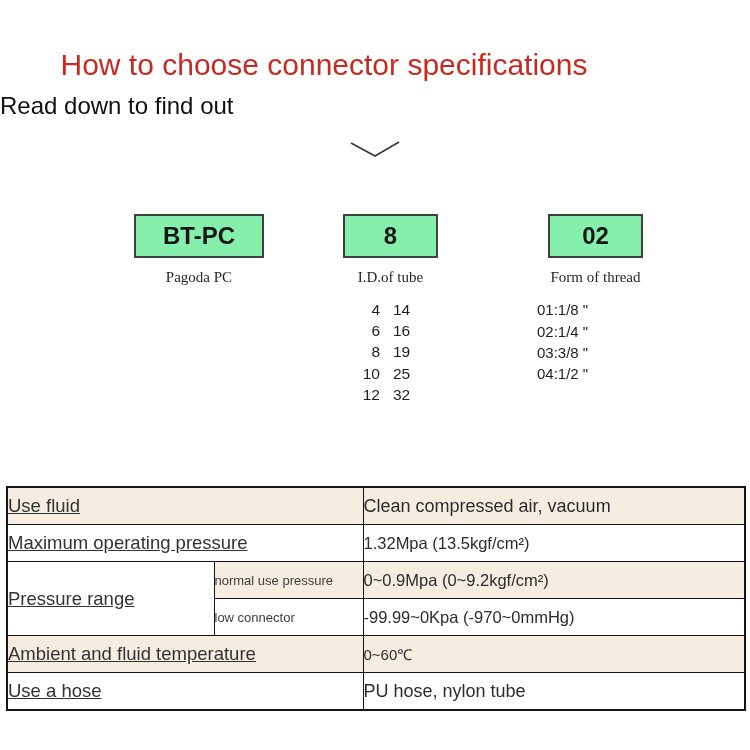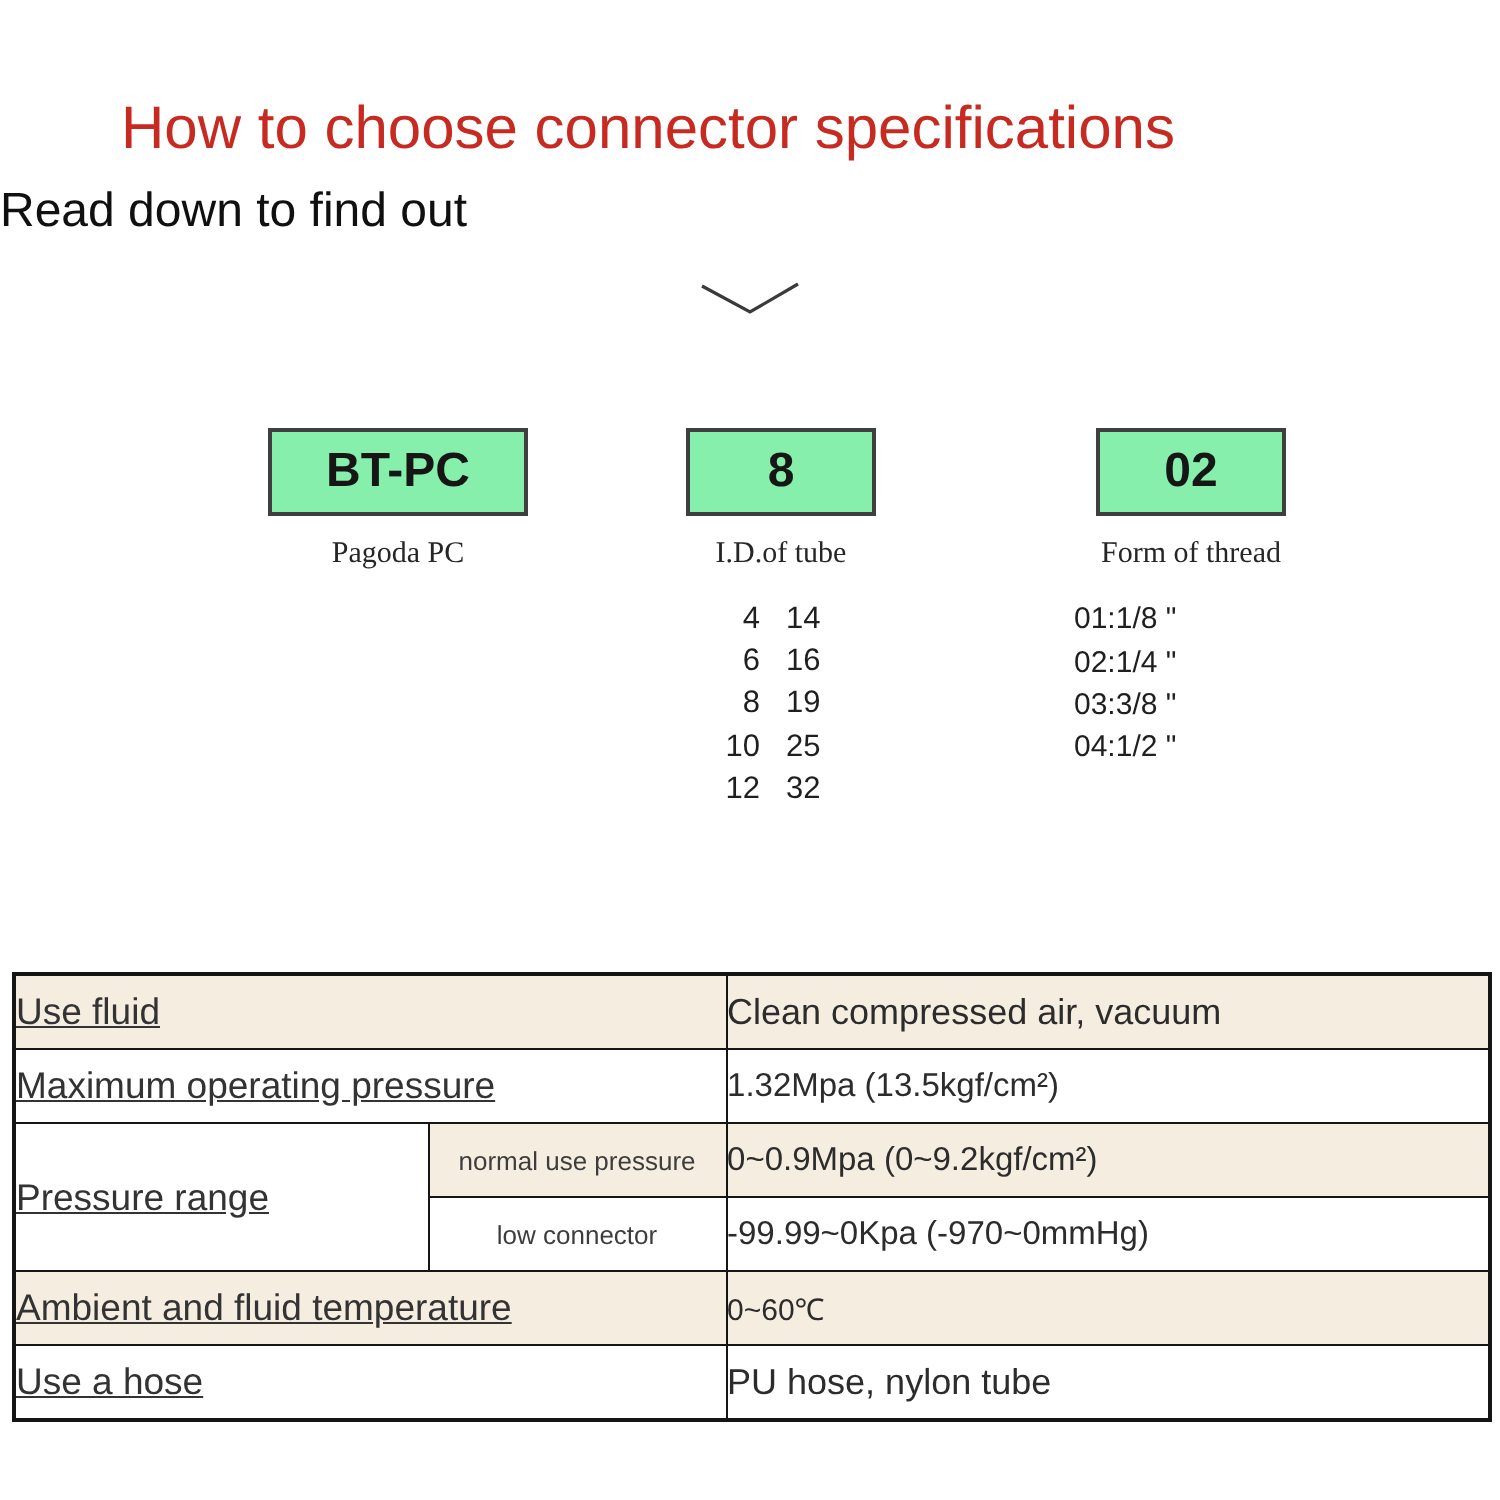--- a/index.html
+++ b/index.html
@@ -57,21 +57,21 @@
     width:738px;border-collapse:collapse;table-layout:fixed;
     border:2px solid var(--line);
     background:#fff;color:#333;
   }
   table.spec td{
     border:1px solid var(--line);
     height:36px;padding:0;vertical-align:middle;
     overflow:hidden;
   }
   td.lbl{padding-left:28px;font-size:18.5px;color:#333;text-align:left;text-decoration:underline;}
-  td.sublbl{text-align:center;font-size:13px;color:#3d3d3d;}
+  td.sublbl{text-align:left;font-size:13px;color:#3d3d3d;}
   td.val{text-align:left;font-size:16.5px;color:#2c2c2c;}
   td.val-lg{font-size:18px;}
   td.val-sm{font-size:15px;}
   tr.beige td.bg{background:var(--beige);}
 </style>
 </head>
 <body>
 
 <div class="page">
 

